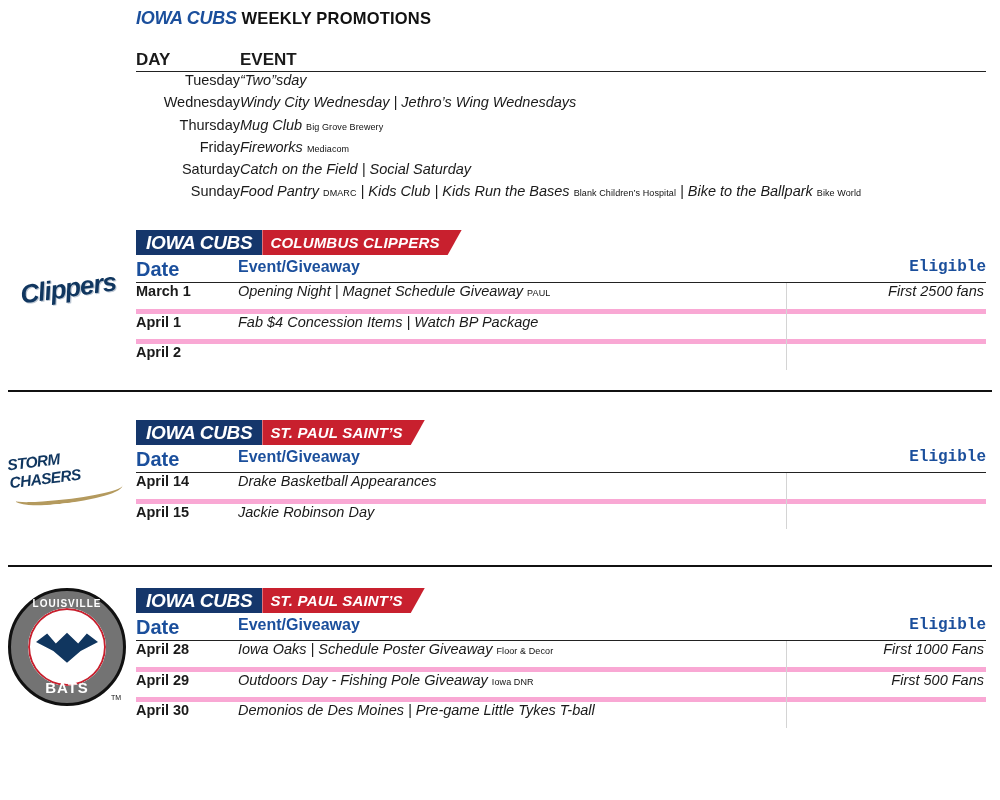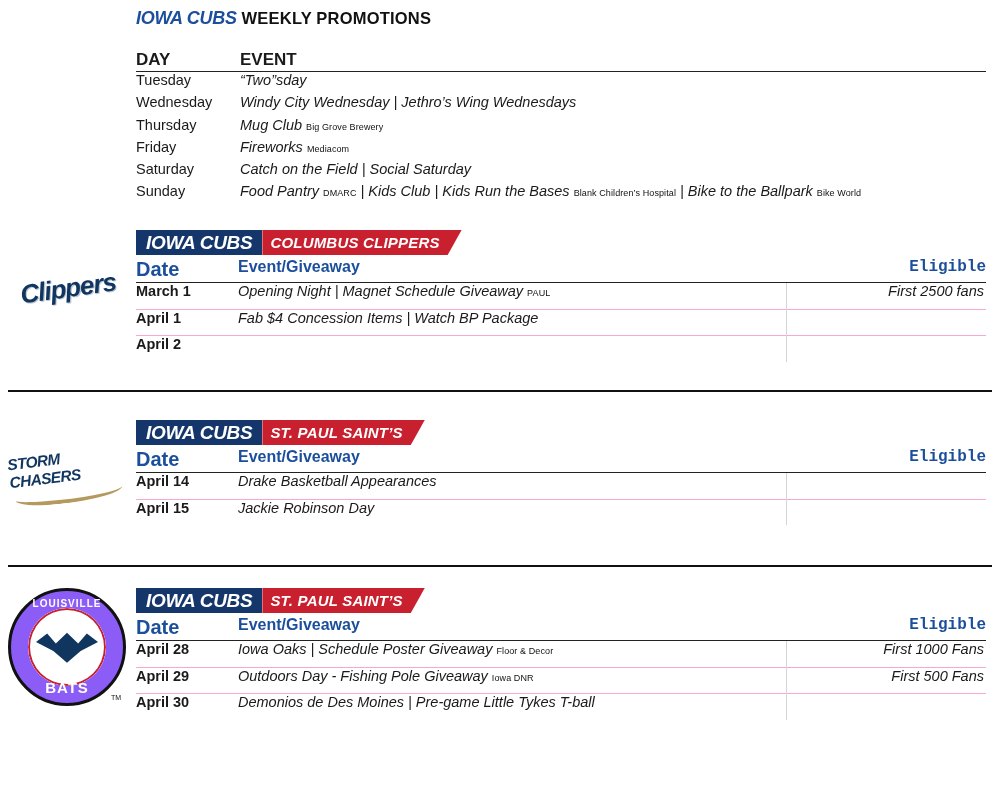--- a/index.html
+++ b/index.html
@@ -51,20 +51,21 @@
     font-weight: bold;
   }
   .weekly-head .col-event {
     font-size: 17px;
     font-weight: bold;
   }
   .weekly-row {
     display: flex;
     align-items: baseline;
     height: 22.3px;
+    text-align: right;
   }
   .weekly-row .day {
     width: 104px;
     font-size: 14.5px;
   }
   .weekly-row .event {
     font-size: 14.5px;
     font-style: italic;
     white-space: nowrap;
   }
@@ -146,21 +147,21 @@
     font-family: Liberation Mono, monospace;
   }
 
   .rows {
     position: relative;
   }
   .grow {
     display: flex;
     align-items: baseline;
     height: 25.5px;
-    border-bottom: 1px solid #f9a8d4;
+    border-bottom: 5px solid #f9a8d4;
   }
   .grow:last-child { border-bottom: none; }
   .grow .g-date {
     width: 102px;
     font-weight: bold;
     font-size: 14.5px;
   }
   .grow .g-event {
     flex: 1;
     font-style: italic;
@@ -232,21 +233,21 @@
     height: 16px;
     border-bottom: 4px solid #b49a5e;
     border-radius: 0 0 60% 40%;
     transform: rotate(-6deg);
     margin-top: -2px;
   }
   .bats-logo {
     width: 112px;
     height: 112px;
     border-radius: 50%;
-    background: #8b5cf6;
+    background: #737373;
     border: 3px solid #111;
     position: relative;
     display: flex;
     align-items: center;
     justify-content: center;
   }
   .bats-inner {
     width: 78px;
     height: 78px;
     border-radius: 50%;

